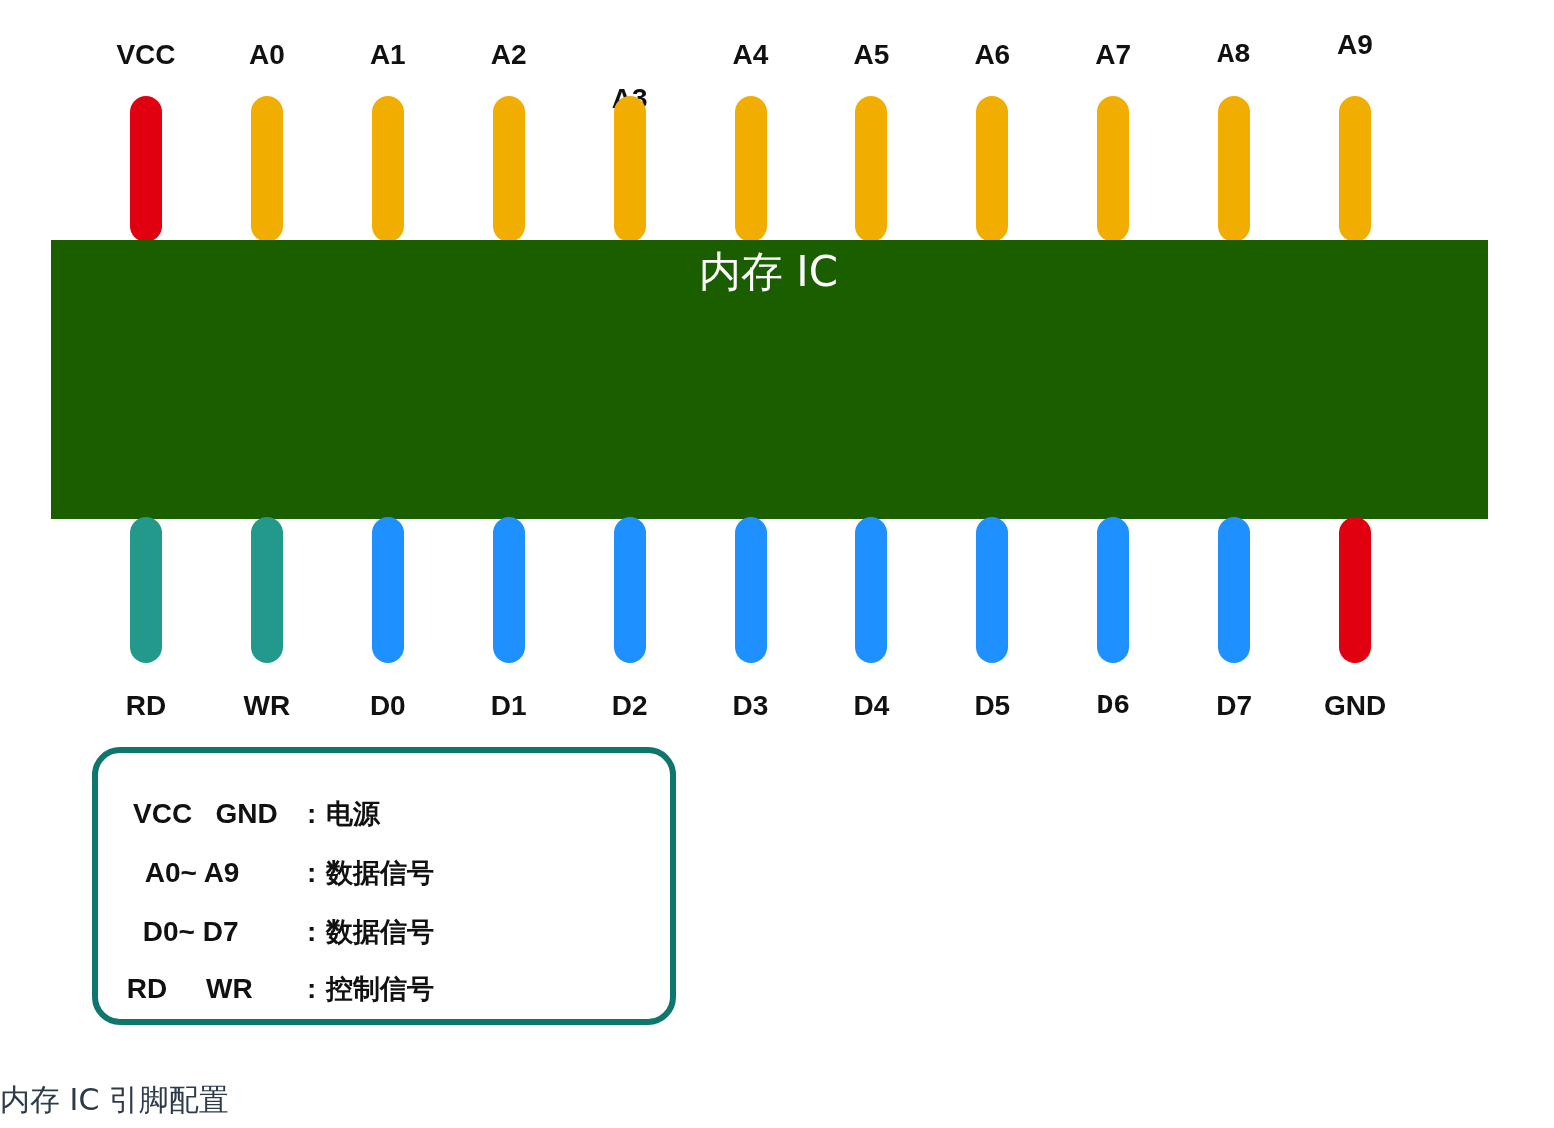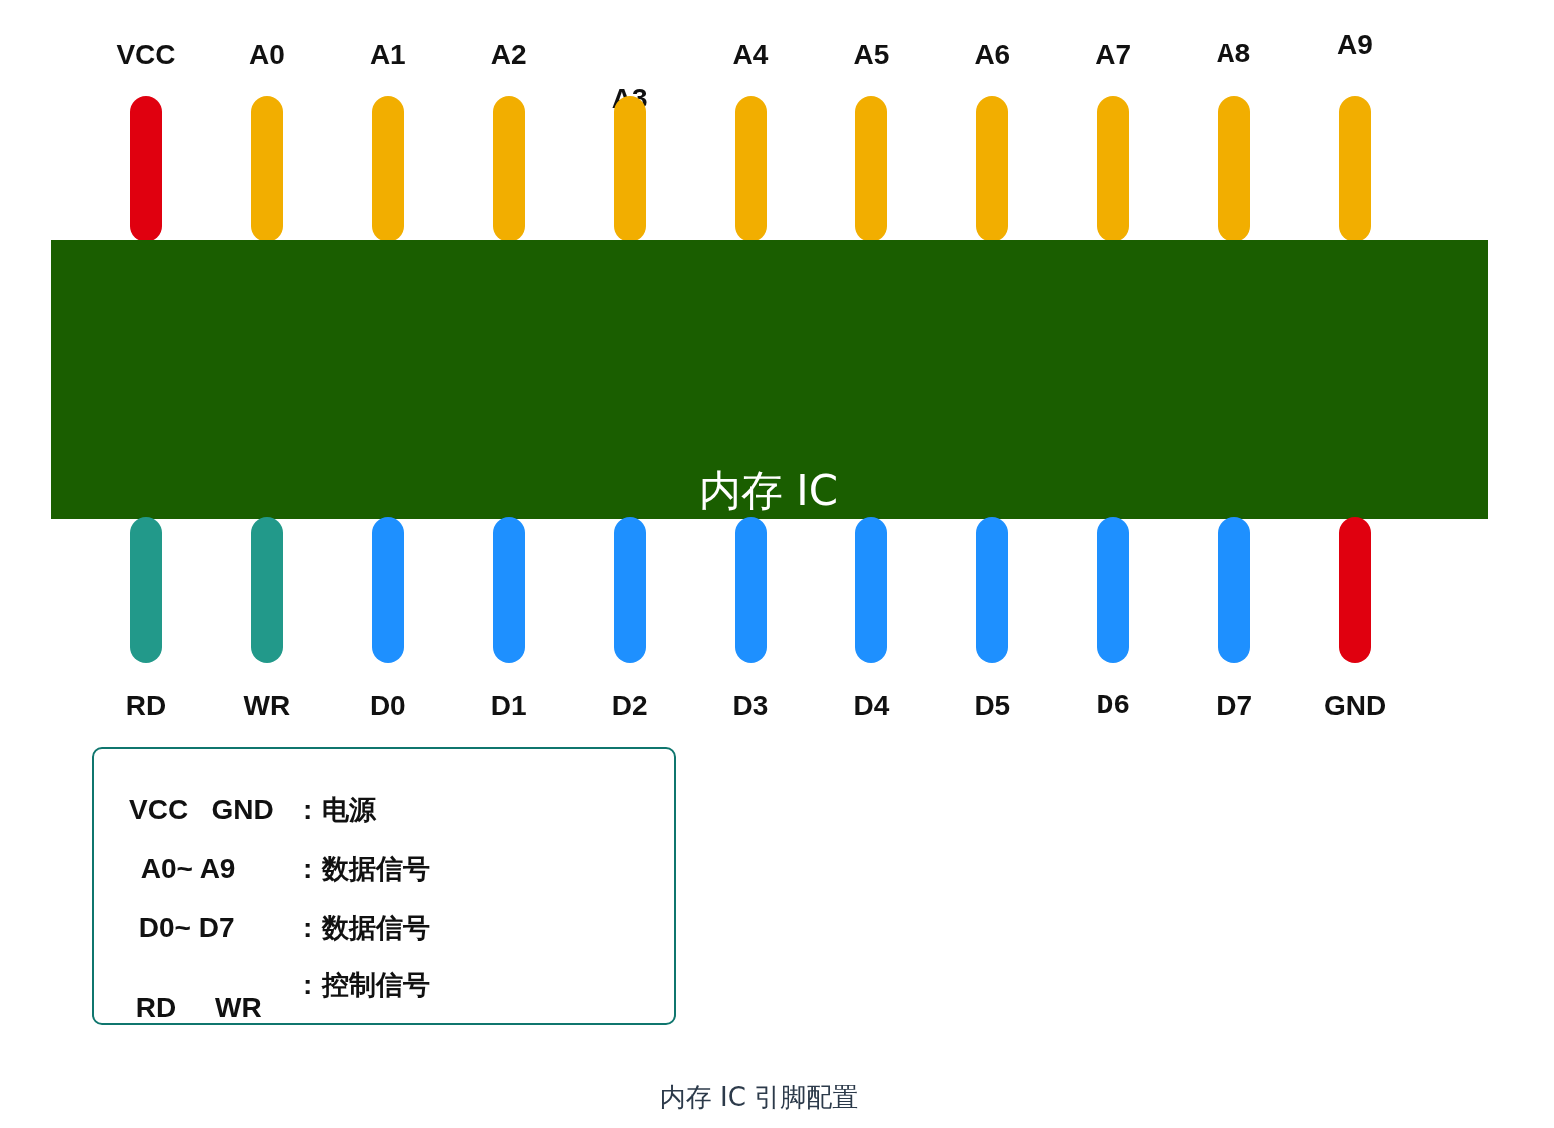--- a/index.html
+++ b/index.html
@@ -2,32 +2,32 @@
 <html><head>
   <meta charset="utf-8">
   <style>
     html, body { margin: 0; padding: 0; background: #ffffff; }
     body { width: 1554px; height: 1128px; position: relative; overflow: hidden;
            font-family: "Liberation Sans", "DejaVu Sans", sans-serif; }
     .pin-label { position: absolute; width: 120px; margin-left: -60px; text-align: center;
                  font-weight: bold; font-size: 28px; color: #111; line-height: 1; }
     .pin { position: absolute; width: 32px; margin-left: -16px; border-radius: 16px; }
     .chip { position: absolute; left: 51px; top: 240px; width: 1437px; height: 279px;
-            background: #1a5e00; display: flex; align-items: flex-end; justify-content: center; }
+            background: #1a5e00; display: flex; align-items: flex-start; justify-content: center; }
     .chip-label { color: #ffffff; font-size: 42px; margin-left: -2px; margin-top: 4px;
                   font-family: "DejaVu Sans", sans-serif; }
     .legend { position: absolute; left: 92px; top: 747px; width: 584px; height: 278px;
-              border: 2px solid #0f766e; border-radius: 10px; box-sizing: border-box; }
+              border: 6px solid #0f766e; border-radius: 28px; box-sizing: border-box; }
     .legend-row { position: absolute; left: 0; font-size: 28px; font-weight: bold; color: #111;
                   line-height: 1; white-space: nowrap; }
     .legend-key { position: absolute; white-space: pre; }
     .legend-colon { position: absolute; left: 209px; }
     .legend-desc { position: absolute; left: 228px; font-family: "DejaVu Sans", sans-serif; font-weight: bold; font-size: 27px; }
-    .caption { position: absolute; left: 0; width: 1518px; top: 1080px; text-align: center;
-               font-size: 26px; color: #2c3a4a; font-family: "DejaVu Sans", sans-serif; }
+    .caption { position: absolute; left: 0; width: 1518px; top: 1080px; text-align: left;
+               font-size: 30px; color: #2c3a4a; font-family: "DejaVu Sans", sans-serif; }
   </style>
 </head>
 <body>
 
 <div id="top-labels">
     <div class="pin-label" style="left: 146px; top: 41px;">VCC</div>
     <div class="pin-label" style="left: 266.9px; top: 41px;">A0</div>
     <div class="pin-label" style="left: 387.8px; top: 41px;">A1</div>
     <div class="pin-label" style="left: 508.7px; top: 41px;">A2</div>
     <div class="pin-label" style="left: 629.6px; top: 41px; margin-top: 44px;">A3</div>
@@ -93,19 +93,19 @@
     <span class="legend-key" style="left:40px;"> A0~ A9</span>
     <span class="legend-colon">:</span>
     <span class="legend-desc">数据信号</span>
   </div>
   <div class="legend-row" style="top:165px;">
     <span class="legend-key" style="left:37px;"> D0~ D7</span>
     <span class="legend-colon">:</span>
     <span class="legend-desc">数据信号</span>
   </div>
   <div class="legend-row" style="top:222px;">
-    <span class="legend-key" style="left:34px;margin-top:23px;"> RD     WR</span>
+    <span class="legend-key" style="left:21px;"> RD     WR</span>
     <span class="legend-colon">:</span>
     <span class="legend-desc">控制信号</span>
   </div>
 </div>
 
 <div class="caption">内存 IC 引脚配置</div>
 
 </body></html>

